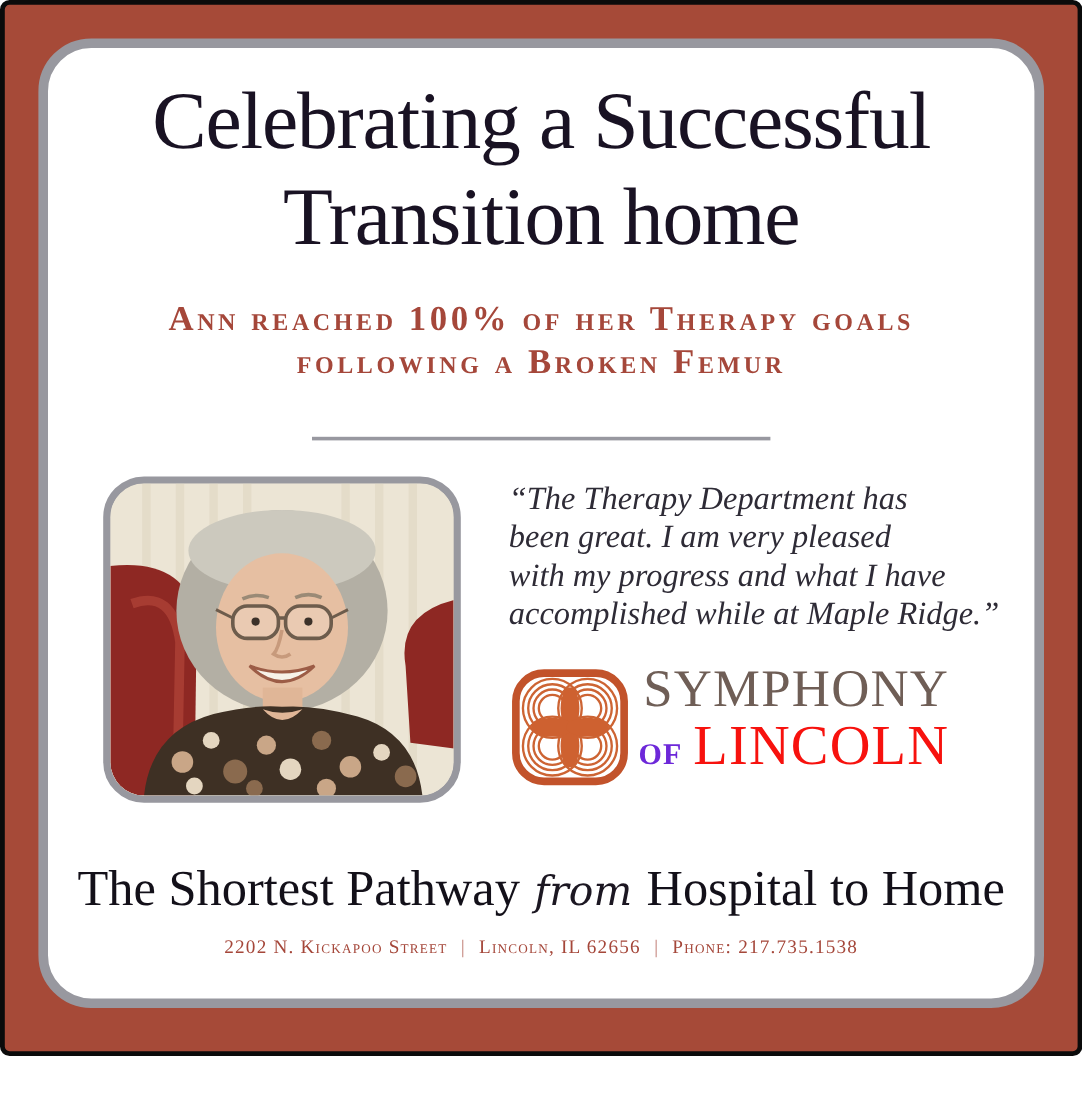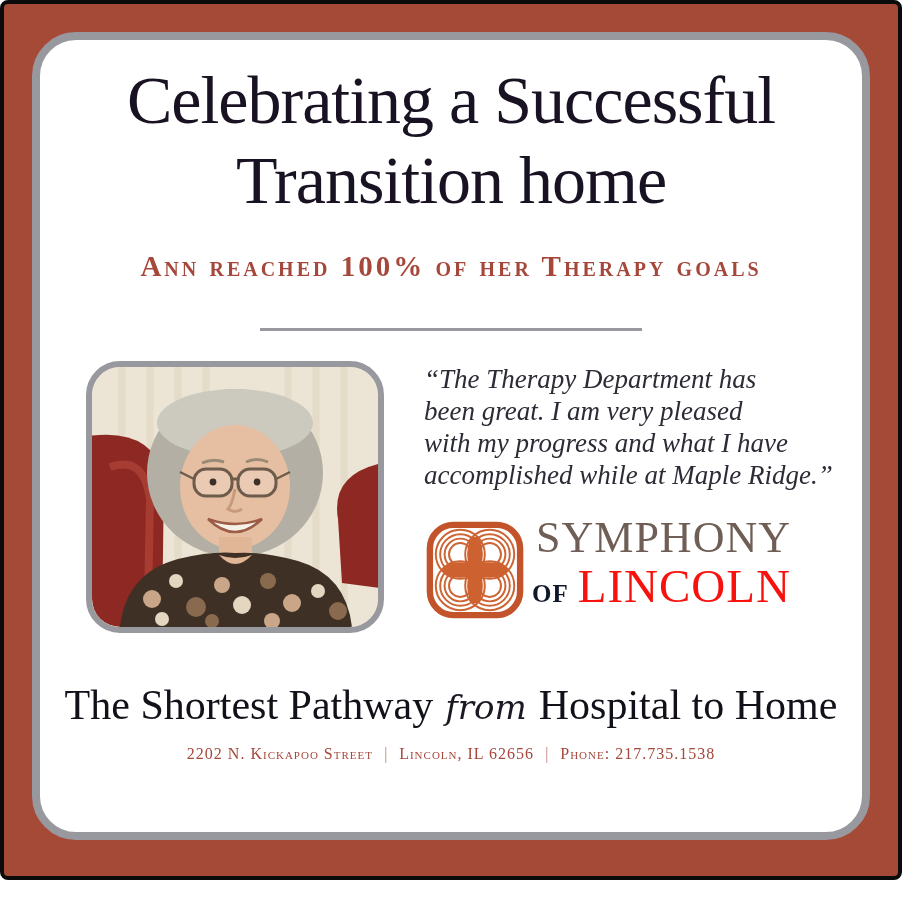--- a/index.html
+++ b/index.html
@@ -93,21 +93,21 @@
     display: block;
     font-size: 44px;
     line-height: 46px;
     letter-spacing: 1px;
     color: #6F5E56;
   }
   .logo-line2 { line-height: 50px; }
   .logo-of {
     font-size: 25px;
     letter-spacing: 1px;
-    color: #0f172a;
+    color: #6d28d9;
     margin-right: 9px;
     font-weight: bold;
   }
   .logo-location {
     font-size: 47px;
     letter-spacing: 1px;
     color: #F7120E;
   }
   .tagline {
     margin-top: 48px;
@@ -146,20 +146,21 @@
 <div class="frame">
   <div class="card">
 
     <h1 class="title">
       <span>Celebrating a Successful</span>
       <span>Transition home</span>
     </h1>
 
     <div class="subtitle">
       <span>Ann reached 100% of her Therapy goals</span>
+      <span>following a Broken Femur</span>
     </div>
 
     <div class="divider"></div>
 
     <div class="main-row">
 
       <div class="photo">
         <svg viewBox="0 0 286 260" aria-hidden="true">
           <defs>
             <clipPath id="pc">

